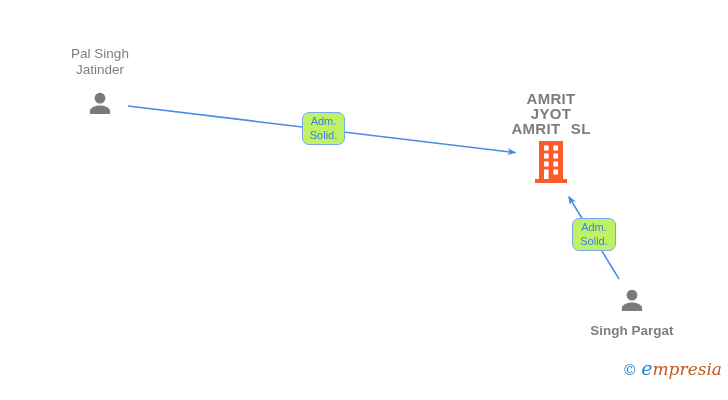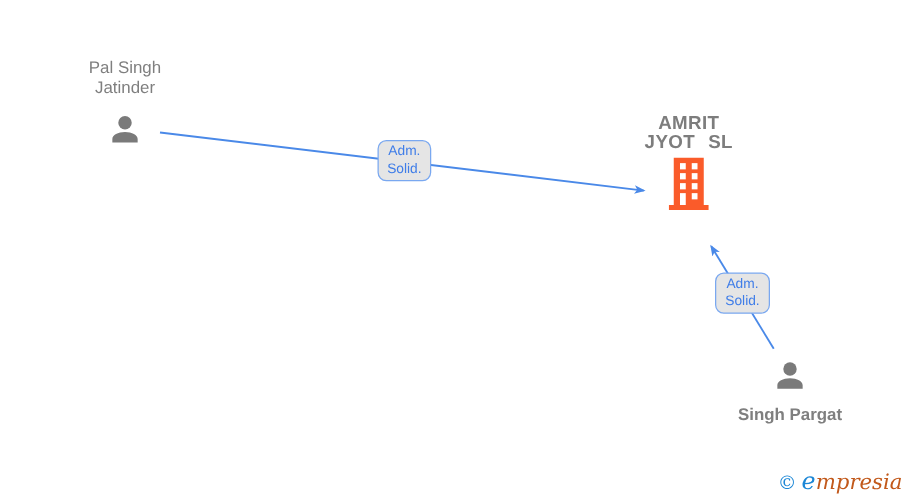--- a/index.html
+++ b/index.html
@@ -43,35 +43,35 @@
   }
   .person1-wrap { left: 54px; top: 46px; width: 92px; }
   .person1-icon { margin-top: 12px; }
   .company-wrap { left: 491px; top: 91px; width: 120px; }
   .company-icon { margin-top: 5px; }
   .person2-wrap { left: 587px; top: 286px; width: 90px; font-weight: bold; }
   .person2-icon { margin-bottom: 3px; }
   .edge-label {
     position: absolute;
     box-sizing: border-box;
-    background: #e5e5e5;
+    background: #bef264;
     border: 1.5px solid #7aa8f0;
     border-radius: 7px;
     color: #3f7de8;
     font-size: 11px;
     line-height: 13.5px;
     text-align: center;
     padding: 2px 4px 0 4px;
   }
   .edge-label-1 { left: 302px; top: 112px; width: 43px; height: 33px; }
   .edge-label-2 { left: 572px; top: 218px; width: 44px; height: 33px; }
   .logo {
     position: absolute;
     right: 6px;
-    bottom: 4px;
+    bottom: 21px;
     font-family: "DejaVu Serif", serif;
     font-style: italic;
     font-size: 17px;
     text-decoration: none;
     white-space: nowrap;
   }
   .logo .copy { color: #1c87d6; font-style: normal; font-size: 15px; margin-right: 4px; }
   .logo .brand-e { color: #1c87d6; font-size: 19px; }
   .logo .brand-rest { color: #c2591b; }
 </style>
@@ -96,21 +96,22 @@
       <svg viewBox="0 0 24 24" width="30" height="30">
         <circle cx="12" cy="7.3" r="4.3" fill="#7a7a7a"></circle>
         <path d="M12 13.2c-4.5 0-8.1 2-8.1 4.5V20h16.2v-2.3c0-2.5-3.6-4.5-8.1-4.5z" fill="#7a7a7a"></path>
       </svg>
     </div>
   </div>
 
   <div class="node company-wrap">
     <div class="company-label">
       <div>AMRIT</div>
-      <div class="wordgap">JYOT SL</div>
+      <div>JYOT</div>
+      <div class="wordgap">AMRIT SL</div>
     </div>
     <div class="company-icon">
       <svg viewBox="0 0 32 42" width="32" height="42">
         <rect x="4" y="0" width="24" height="38" fill="#fa5b2a"></rect>
         <rect x="0" y="38" width="32" height="4" fill="#fa5b2a"></rect>
         <rect x="9" y="4.5" width="4.6" height="5" fill="#ffffff"></rect>
         <rect x="18.4" y="4.5" width="4.6" height="5" fill="#ffffff"></rect>
         <rect x="9" y="12.5" width="4.6" height="5" fill="#ffffff"></rect>
         <rect x="18.4" y="12.5" width="4.6" height="5" fill="#ffffff"></rect>
         <rect x="9" y="20.5" width="4.6" height="5" fill="#ffffff"></rect>

